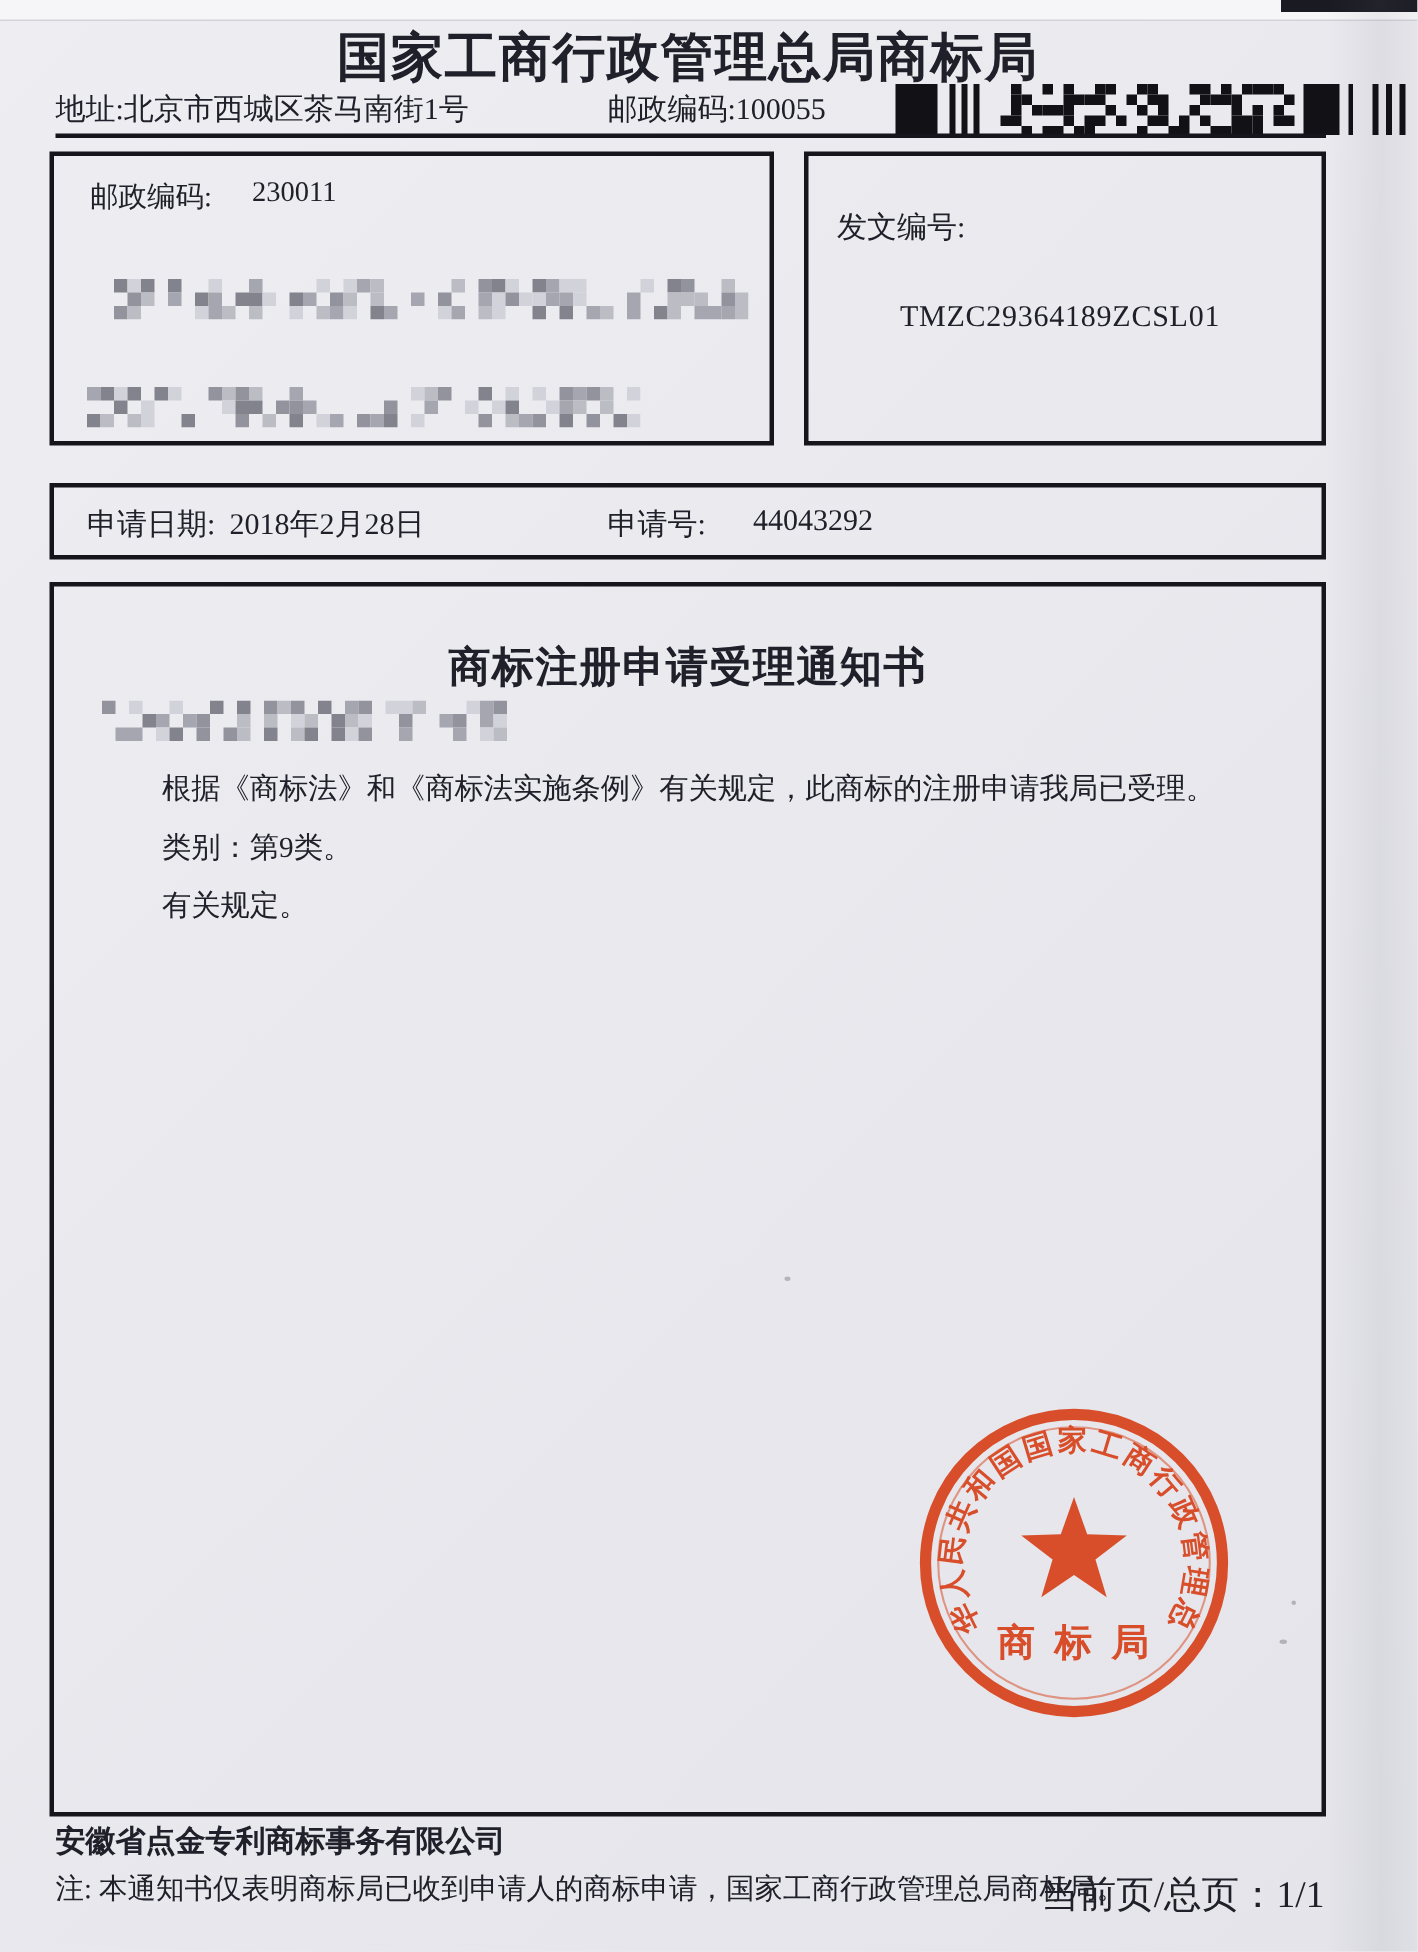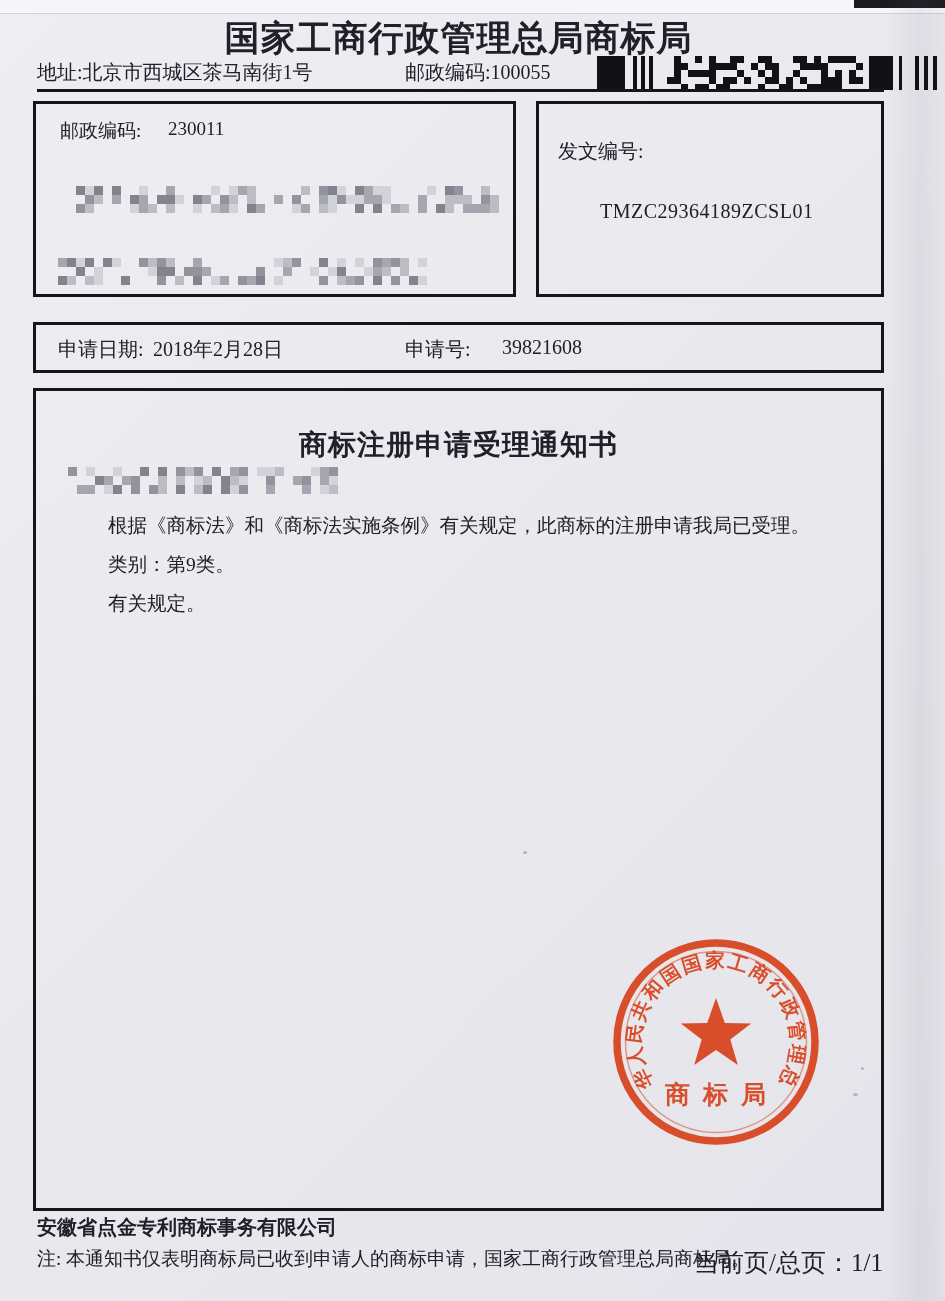--- a/index.html
+++ b/index.html
@@ -477,21 +477,21 @@
     </div>
 
   <div class="box" style="left:536px;top:101px;width:342px;height:190px;"></div>
   <div class="t" style="left:558px;top:138px;font-size:20px;">发文编号:</div>
   <div class="t" style="left:600px;top:200px;font-size:20px;letter-spacing:.5px;">TMZC29364189ZCSL01</div>
 
   <div class="box" style="left:33px;top:322px;width:845px;height:45px;"></div>
   <div class="t" style="left:58px;top:336px;font-size:20px;">申请日期:</div>
   <div class="t" style="left:153px;top:336px;font-size:20px;">2018年2月28日</div>
   <div class="t" style="left:405px;top:336px;font-size:20px;">申请号:</div>
-  <div class="t" style="left:502px;top:336px;font-size:20px;">39821608</div>
+  <div class="t" style="left:502px;top:336px;font-size:20px;">44043292</div>
 
   <div class="box" style="left:33px;top:388px;width:845px;height:817px;"></div>
   <div class="t" style="left:33px;top:426px;width:851px;text-align:center;font-size:28px;font-weight:600;letter-spacing:1px;">商标注册申请受理通知书</div>
   <div class="pixelate" style="left: 68px; top: 467px; width: 270px; height: 27px; display: grid; grid-template-columns: repeat(30, 9px);">
       <i style="width: 9px; height: 9px; background: rgb(147, 147, 157);"></i>
       <i style="width: 9px; height: 9px;"></i>
       <i style="width: 9px; height: 9px; background: rgb(210, 210, 218);"></i>
       <i style="width: 9px; height: 9px;"></i>
       <i style="width: 9px; height: 9px;"></i>
       <i style="width: 9px; height: 9px; background: rgb(210, 210, 218);"></i>

